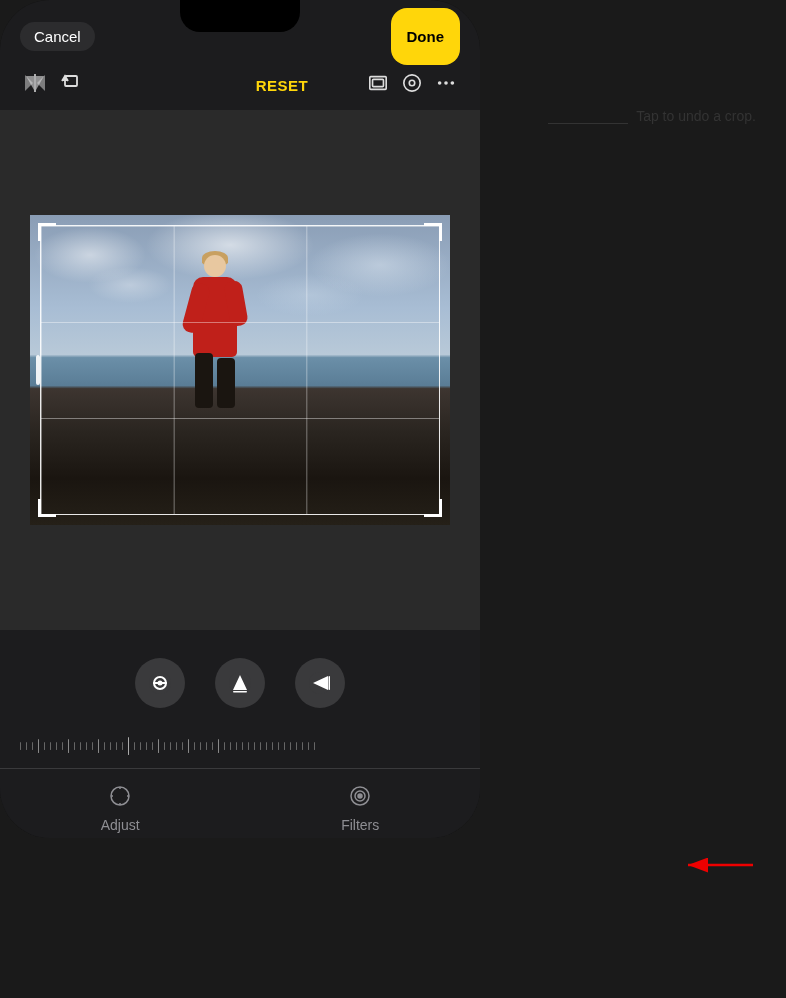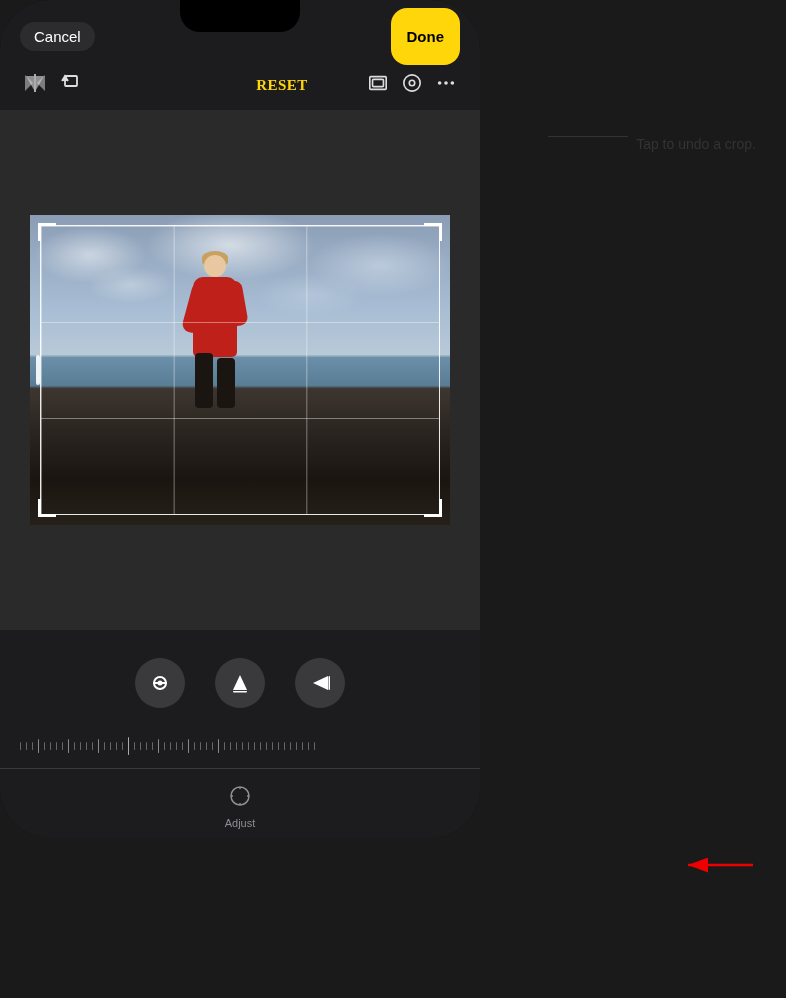--- a/index.html
+++ b/index.html
@@ -72,21 +72,20 @@
     }
 
     
     .toolbar {
       width: 100%;
       height: 50px;
       background: #1c1c1e;
       display: flex;
       align-items: center;
       padding: 0 24px;
-      font-family: Liberation Serif, serif;
     }
 
     .toolbar-left {
       display: flex;
       align-items: center;
       gap: 14px;
       flex: 1;
     }
 
     .toolbar-icon {
@@ -373,21 +372,21 @@
     .tab-item {
       display: flex;
       flex-direction: column;
       align-items: center;
       gap: 4px;
       cursor: pointer;
       padding: 4px 20px;
     }
 
     .tab-label {
-      font-size: 11px;
+      font-size: 14px;
       color: #8e8e93;
     }
 
     .tab-label.active {
       color: #fff;
     }
 
     .tab-icon {
       font-size: 22px;
       color: #8e8e93;
@@ -405,23 +404,22 @@
       border-radius: 3px;
       margin: 6px auto 10px;
     }
 
     
     .callout {
       position: absolute;
       right: 30px;
       top: 108px;
       display: flex;
-      align-items: flex-start;
+      align-items: flex-end;
       gap: 8px;
-      margin-top: 28px;
     }
 
     .callout-line {
       width: 80px;
       height: 1px;
       background: #333;
     }
 
     .callout-text {
       color: #333;
@@ -625,20 +623,30 @@
           <svg width="22" height="22" viewBox="0 0 22 22" fill="none" stroke="#8e8e93" stroke-width="1.5">
             <circle cx="11" cy="11" r="9"></circle>
             <line x1="11" y1="2" x2="11" y2="4"></line>
             <line x1="11" y1="18" x2="11" y2="20"></line>
             <line x1="2" y1="11" x2="4" y2="11"></line>
             <line x1="18" y1="11" x2="20" y2="11"></line>
           </svg>
         </span>
         <span class="tab-label">Adjust</span>
       </div>
+      <div class="tab-item">
+        <span class="tab-icon">
+          <svg width="22" height="22" viewBox="0 0 22 22" fill="none" stroke="#8e8e93" stroke-width="1.5">
+            <circle cx="11" cy="11" r="9"></circle>
+            <circle cx="11" cy="11" r="5" fill="none"></circle>
+            <circle cx="11" cy="11" r="2" fill="#8e8e93"></circle>
+          </svg>
+        </span>
+        <span class="tab-label">Filters</span>
+      </div>
     </div>
 
     <div class="home-indicator"></div>
   </div>
 
 </div>
 
 <div class="callout">
   <div class="callout-line"></div>
   <span class="callout-text">Tap to undo a crop.</span>

